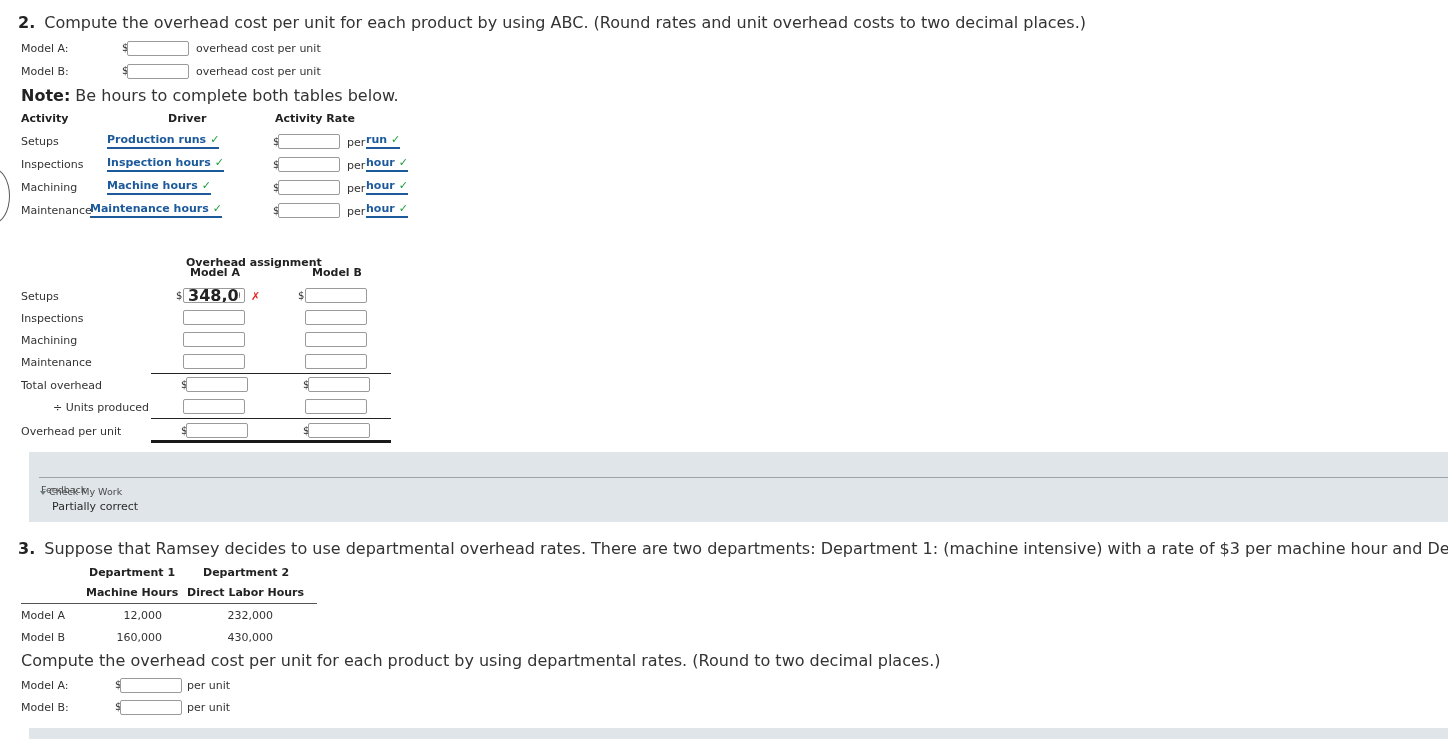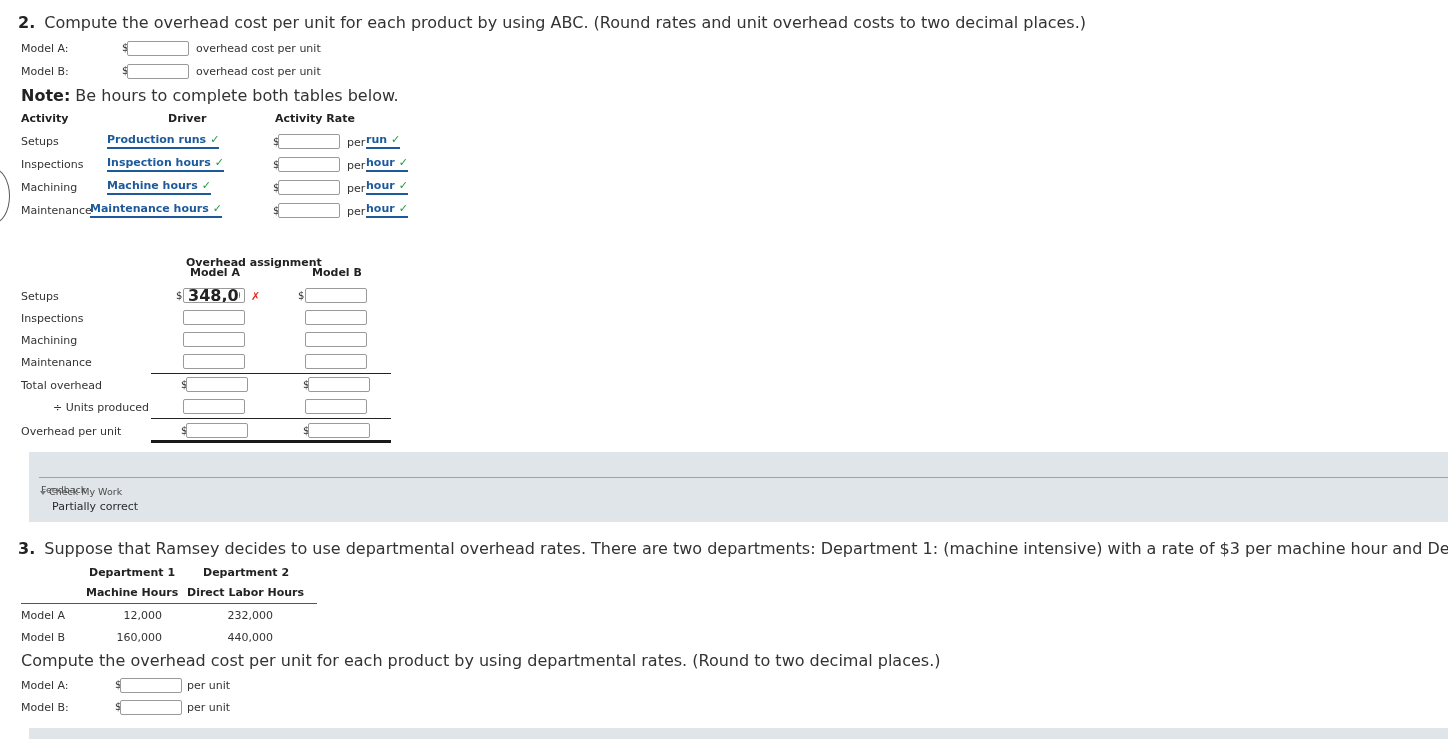--- a/index.html
+++ b/index.html
@@ -311,21 +311,21 @@
 
   <div class="abs" style="left:0; top:43px; width:100%;">
     <span class="abs cell" style="left:21px; top:0px;">Model A</span>
     <span class="abs cell" style="left:96px; top:0px; width:66px; text-align:right;">12,000</span>
     <span class="abs cell" style="left:207px; top:0px; width:66px; text-align:right;">232,000</span>
   </div>
 
   <div class="abs" style="left:0; top:65px; width:100%;">
     <span class="abs cell" style="left:21px; top:0px;">Model B</span>
     <span class="abs cell" style="left:96px; top:0px; width:66px; text-align:right;">160,000</span>
-    <span class="abs cell" style="left:207px; top:0px; width:66px; text-align:right;">440,000</span>
+    <span class="abs cell" style="left:207px; top:0px; width:66px; text-align:right;">430,000</span>
   </div>
 </div>
 
 <div class="abs q-text" style="left:21px; top:654px;">Compute the overhead cost per unit for each product by using departmental rates. (Round to two decimal places.)</div>
 
 <div class="abs" style="left:0; top:678px; width:100%;">
   <span class="abs" style="left:21px; top:1px; font-size:11px; color:#333;">Model A:</span>
   <span class="abs dollar" style="left:115px; top:1px;">$</span>
   <input class="abs inp" style="left: 120px; top: 0px;" type="text" value="">
   <span class="abs" style="left:187px; top:1px; font-size:11px; color:#333;">per unit</span>

